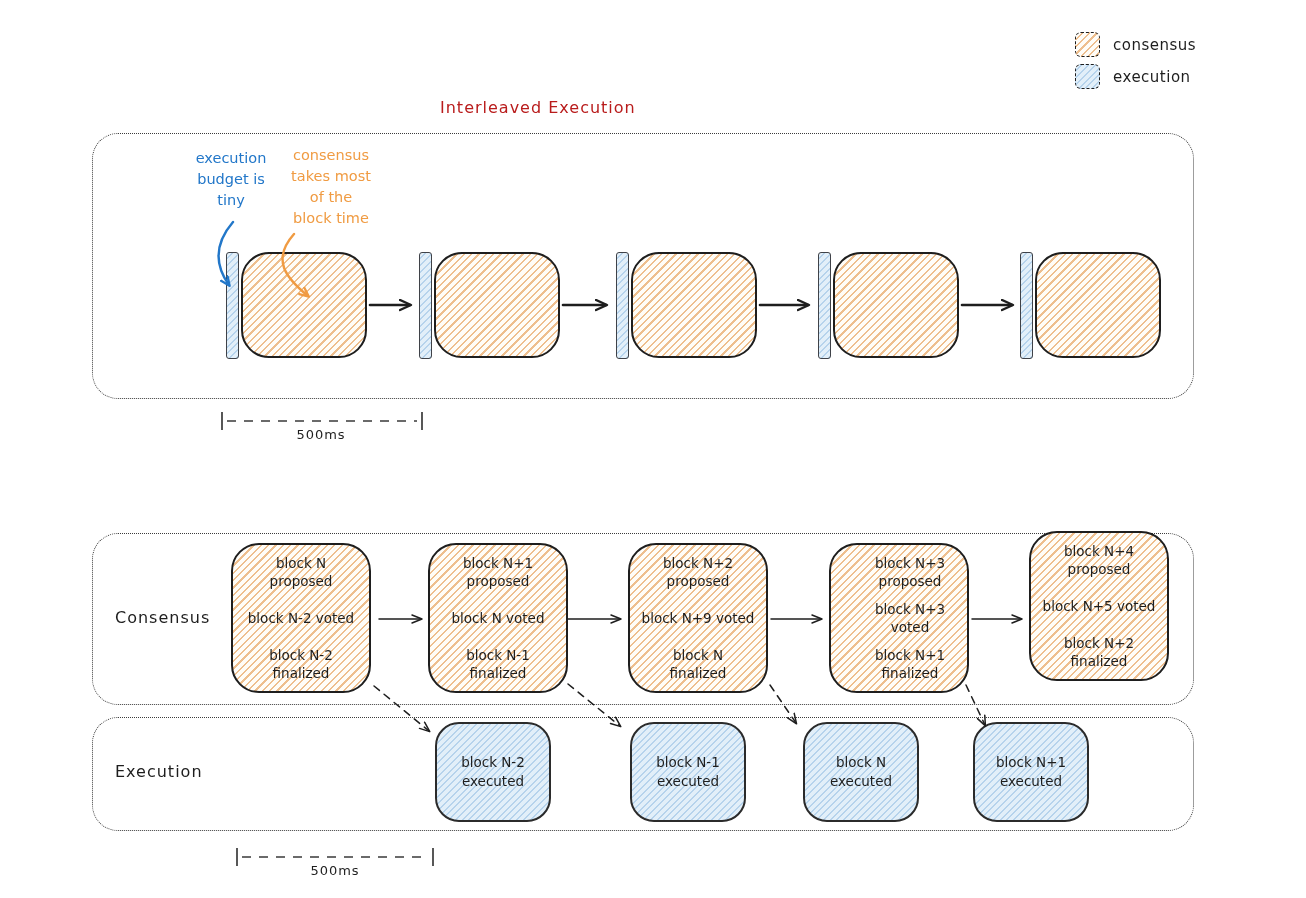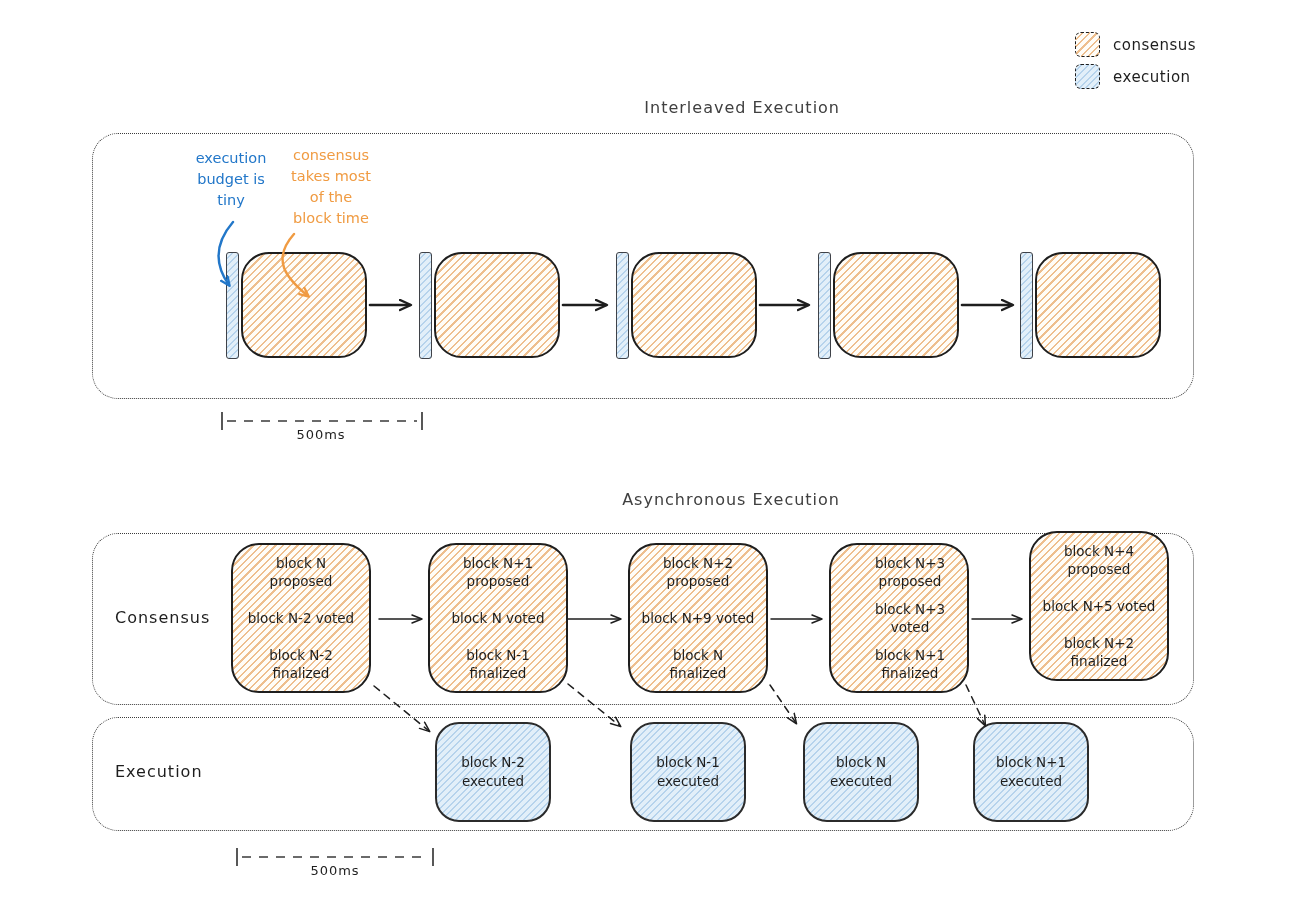--- a/index.html
+++ b/index.html
@@ -15,22 +15,22 @@
       rgba(224,140,56,0.55) 3.6px, rgba(224,140,56,0.55) 5.2px);
   }
   .hatch-blue{
     background-color:#e2eff9;
     background-image:repeating-linear-gradient(135deg,
       rgba(110,165,215,0) 0px, rgba(110,165,215,0) 3.4px,
       rgba(110,165,215,0.38) 3.4px, rgba(110,165,215,0.38) 4.8px);
   }
   .dotted-box{border:1.7px dotted #3c3c3c;border-radius:26px;}
   .title{
-    font-size:16px;letter-spacing:1px;font-weight:500;text-align:right;
-    white-space:nowrap;color:#404040;
+    font-size:16px;letter-spacing:1px;font-weight:500;text-align:left;
+    white-space:nowrap;color:#b91c1c;
   }
   .exe-bar{
     width:13px;height:107px;border:1.6px solid #3f4248;border-radius:3px;
     box-sizing:border-box;
   }
   .con-block{
     width:126px;height:106px;border:2.6px solid #1e1e1e;border-radius:28px;
     box-sizing:border-box;
   }
   .note{white-space:pre-line;text-align:center;font-size:14.5px;line-height:21px;font-weight:500;}
@@ -95,21 +95,20 @@
   <div class="abs con-block hatch-orange" style="left:631px;top:252px;"></div>
 
   <div class="abs exe-bar hatch-blue" style="left:818px;top:252px;"></div>
   <div class="abs con-block hatch-orange" style="left:833px;top:252px;"></div>
 
   <div class="abs exe-bar hatch-blue" style="left:1020px;top:252px;"></div>
   <div class="abs con-block hatch-orange" style="left:1035px;top:252px;"></div>
 
   <div class="abs timescale-label" style="left:271px;top:427px;width:100px;">500ms</div>
 
-  <div class="abs title" style="left:440px;top:490px;width:400px;">Asynchronous Execution</div>
 
   <div class="abs dotted-box" style="left:92px;top:533px;width:1100px;height:170px;"></div>
   <div class="abs dotted-box" style="left:92px;top:717px;width:1100px;height:112px;"></div>
 
   <div class="abs row-label" style="left:115px;top:608px;">Consensus</div>
   <div class="abs row-label" style="left:115px;top:762px;">Execution</div>
 
   <div class="abs acon-block hatch-orange" style="left:231px;top:543px;">
     <div class="line">block N
 proposed</div>

